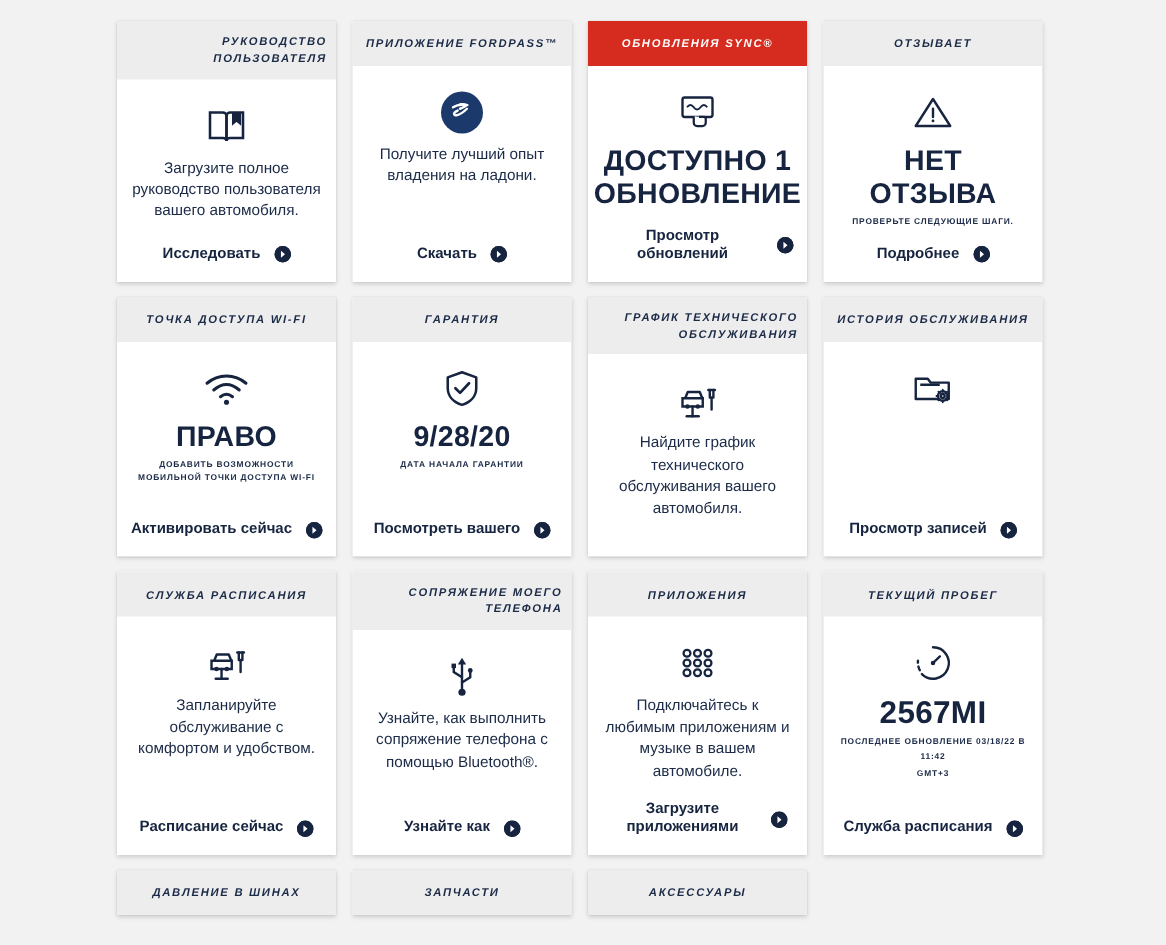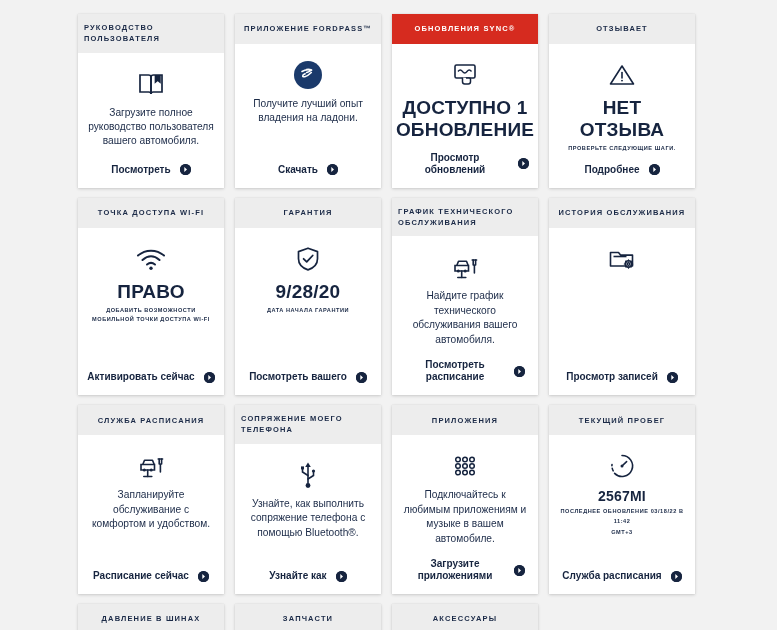--- a/index.html
+++ b/index.html
@@ -23,27 +23,28 @@
     display: flex;
     flex-direction: column;
   }
   .card-header {
     background: #ededed;
     color: #1b2a47;
     font-size: 7.5px;
     letter-spacing: 1.15px;
     font-weight: 700;
     text-transform: uppercase;
-    text-align: left;
+    text-align: right;
     padding: 8px 6px;
     line-height: 1.5;
     min-height: 30px;
     display: flex;
     align-items: center;
     justify-content: center;
+    font-style: italic;
   }
   .card-header.accent {
     background: #d62b1f;
     color: #ffffff;
   }
   .card-body {
     flex: 1;
     padding: 10px 9px 12px;
     display: flex;
     flex-direction: column;
@@ -60,21 +61,21 @@
   }
   .icon svg { display: block; }
   .headline {
     color: #16243f;
     font-weight: 700;
     font-size: 19px;
     line-height: 1.15;
     letter-spacing: 0.2px;
     margin-bottom: 3px;
   }
-  .headline.big { font-size: 14px; }
+  .headline.big { font-size: 21px; }
   .subnote {
     color: #1b2a47;
     font-size: 5.6px;
     letter-spacing: 0.55px;
     font-weight: 700;
     text-transform: uppercase;
     line-height: 1.7;
     margin-bottom: 2px;
   }
   .desc {
@@ -121,21 +122,21 @@
         <div class="icon">
           <svg width="26" height="24" viewBox="0 0 26 24" fill="none" stroke="currentColor" stroke-width="1.7">
             <path d="M2 3h8.5c1.4 0 2.5 1 2.5 2.3V22c0-1.1-1-2-2.3-2H2V3z"></path>
             <path d="M24 3h-8.5C14.1 3 13 4 13 5.3V22c0-1.1 1-2 2.3-2H24V3z"></path>
             <path d="M17.5 3v7l2.2-1.8L21.9 10V3" fill="currentColor"></path>
           </svg>
         </div>
         <div class="desc">Загрузите полное руководство пользователя вашего автомобиля.</div>
         <div class="spacer"></div>
         <div class="cta">
-          <span class="cta-label">Посмотреть</span>
+          <span class="cta-label">Исследовать</span>
           <span class="arrow">
             <svg width="11" height="11" viewBox="0 0 11 11">
               <circle cx="5.5" cy="5.5" r="5.5" fill="#16243f"></circle>
               <path d="M4.3 3.1 7 5.5 4.3 7.9z" fill="#fff"></path>
             </svg>
           </span>
         </div>
       </div>
     </div>
     <div class="card">
@@ -266,29 +267,20 @@
             <circle cx="7.3" cy="17" r="1.5" fill="currentColor" stroke="none"></circle>
             <circle cx="14.2" cy="17" r="1.5" fill="currentColor" stroke="none"></circle>
             <path d="M10.7 17v6.5" stroke-linecap="round"></path>
             <path d="M6.8 23.5h8" stroke-linecap="round"></path>
             <path d="M22.2 6v5M24.6 6v5M23.4 11v8" stroke-linecap="round"></path>
             <path d="M21.2 6h4.4" stroke-linecap="round"></path>
           </svg>
         </div>
         <div class="desc">Найдите график технического обслуживания вашего автомобиля.</div>
         <div class="spacer"></div>
-        <div class="cta two-line">
-          <span class="cta-label">Посмотреть расписание</span>
-          <span class="arrow">
-            <svg width="11" height="11" viewBox="0 0 11 11">
-              <circle cx="5.5" cy="5.5" r="5.5" fill="#16243f"></circle>
-              <path d="M4.3 3.1 7 5.5 4.3 7.9z" fill="#fff"></path>
-            </svg>
-          </span>
-        </div>
       </div>
     </div>
     <div class="card">
       <div class="card-header">ИСТОРИЯ ОБСЛУЖИВАНИЯ</div>
       <div class="card-body">
         <div class="icon">
           <svg width="28" height="24" viewBox="0 0 28 24" fill="none" stroke="currentColor" stroke-width="1.6">
             <path d="M2.5 5.5h8l2 2.6h12V19H2.5V5.5z" stroke-linejoin="round"></path>
             <path d="M5.5 9.5h13"></path>
             <circle cx="20.5" cy="17" r="3.2" fill="#fff"></circle>

